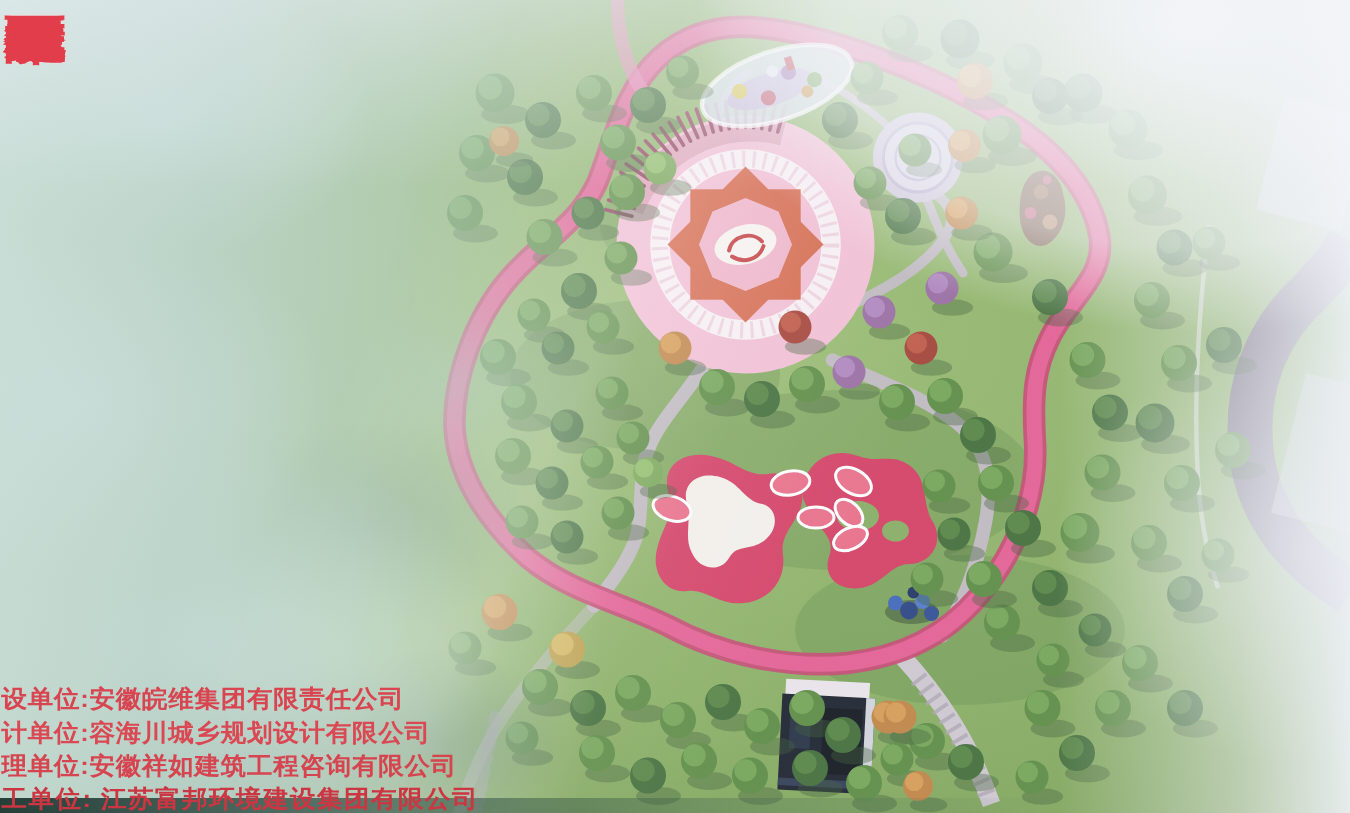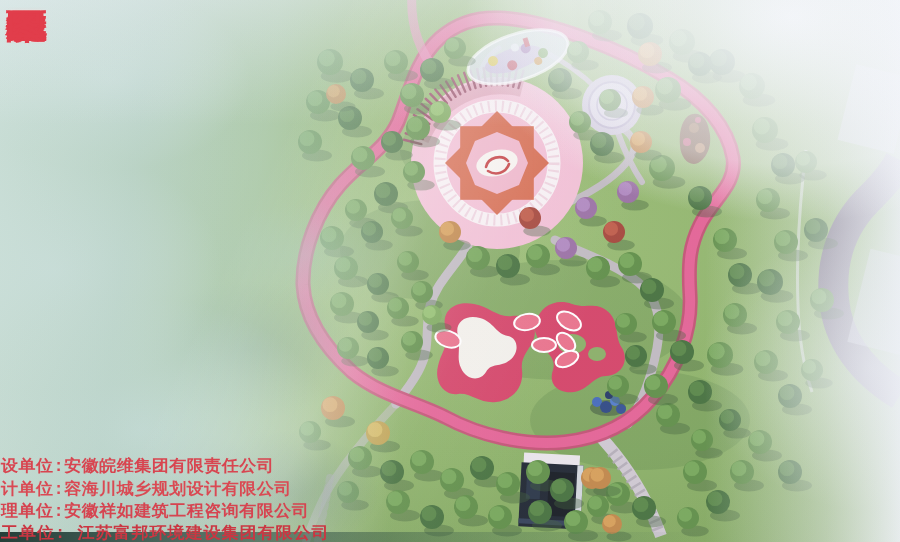--- a/index.html
+++ b/index.html
@@ -1,17 +1,17 @@
 <!DOCTYPE html>
 <html><head>
 <meta charset="utf-8">
 <style>
   html,body{margin:0;padding:0;background:#222;}
   .stage{position:relative;width:900px;height:542px;overflow:hidden;
-         font-family:Liberation Mono, monospace;
+         font-family:Liberation Sans, sans-serif;
          background:#8fb468;}
   .stage *{box-sizing:border-box;}
   svg.scene{position:absolute;left:0;top:0;}
   
   .ovl{position:absolute;inset:0;pointer-events:none;}
   .haze-left{background:
     linear-gradient(97deg, rgba(200,223,216,.97) 0%, rgba(186,213,205,.88) 16%,
       rgba(191,217,211,.6) 29%, rgba(212,231,226,.28) 38%, rgba(220,235,230,0) 47%),
     radial-gradient(ellipse 200px 130px at 110px 80px, rgba(238,246,244,.9), rgba(238,246,244,0) 70%),
     radial-gradient(ellipse 240px 175px at 55px 270px, rgba(228,241,238,.95), rgba(228,241,238,0) 70%),

